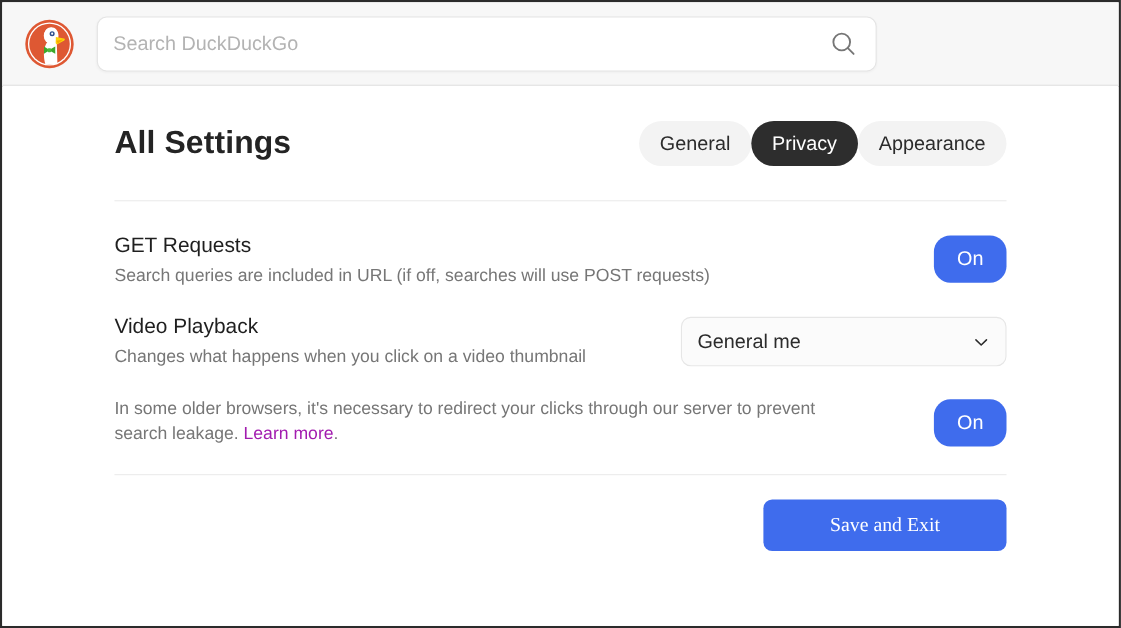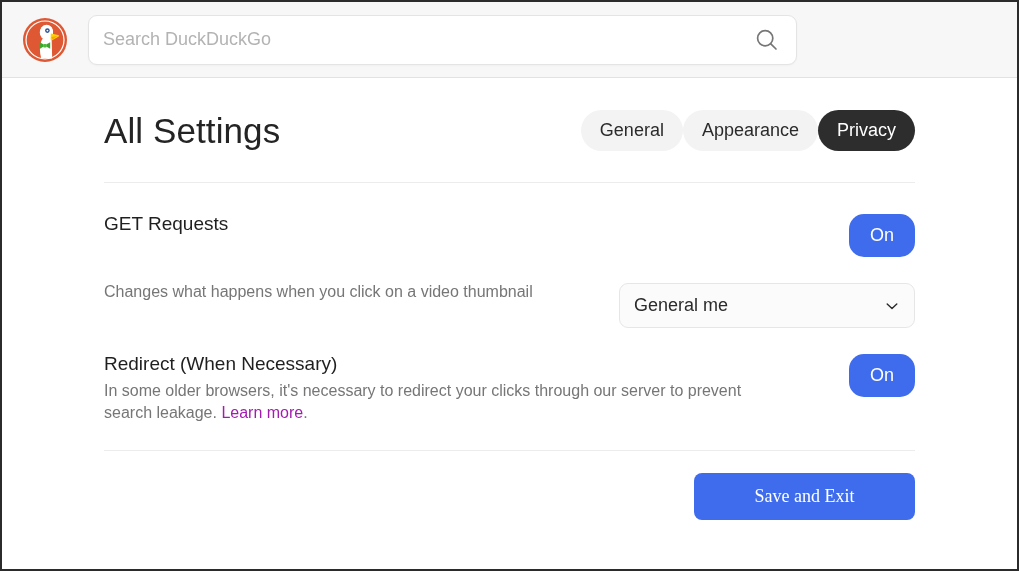--- a/index.html
+++ b/index.html
@@ -91,22 +91,22 @@
 
   .title-row {
     display: flex;
     align-items: center;
     justify-content: space-between;
     height: 103px;
     padding: 0 78px 0 78px;
   }
 
   .page-title {
-    font-size: 35px;
-    font-weight: 400;
+    font-size: 29px;
+    font-weight: 700;
     color: #242424;
     letter-spacing: 0.1px;
   }
 
   .tabs { display: flex; align-items: center; }
 
   .tab {
     height: 41px;
     padding: 0 19px;
     border-radius: 21px;
@@ -265,55 +265,56 @@
     </div>
   </div>
 
   <div class="content">
 
     <div class="title-row">
       <div class="page-title">All Settings</div>
 
       <div class="tabs">
         <button class="tab">General</button>
+        <button class="tab active">Privacy</button>
         <button class="tab">Appearance</button>
-        <button class="tab active">Privacy</button>
       </div>
     </div>
 
     <div class="divider"></div>
 
     <div class="settings-list">
 
       <div class="setting-row">
         <div class="setting-text">
           <div class="setting-label">GET Requests</div>
+          <div class="setting-desc">Search queries are included in URL (if off, searches will use POST requests)</div>
         </div>
         <div class="control-slot">
           <button class="toggle-btn">On</button>
         </div>
       </div>
 
       <div class="setting-row">
         <div class="setting-text">
+          <div class="setting-label">Video Playback</div>
           <div class="setting-desc">Changes what happens when you click on a video thumbnail</div>
         </div>
         <div class="control-slot">
           <div class="select-box">
             <span class="select-value">General me</span>
             <svg class="chevron-icon" viewBox="0 0 16 16" fill="none">
               <path d="M3.2 6 L8 10.6 L12.8 6" stroke="#2b2b2b" stroke-width="1.4" stroke-linecap="round" stroke-linejoin="round"></path>
             </svg>
           </div>
         </div>
       </div>
 
       <div class="setting-row">
         <div class="setting-text">
-          <div class="setting-label">Redirect (When Necessary)</div>
           <div class="setting-desc"><span>In some older browsers, it's necessary to redirect your clicks through our server to prevent search leakage. </span><a class="link">Learn more</a><span>.</span></div>
         </div>
         <div class="control-slot">
           <button class="toggle-btn">On</button>
         </div>
       </div>
 
     </div>
 
     <div class="divider footer-divider"></div>

